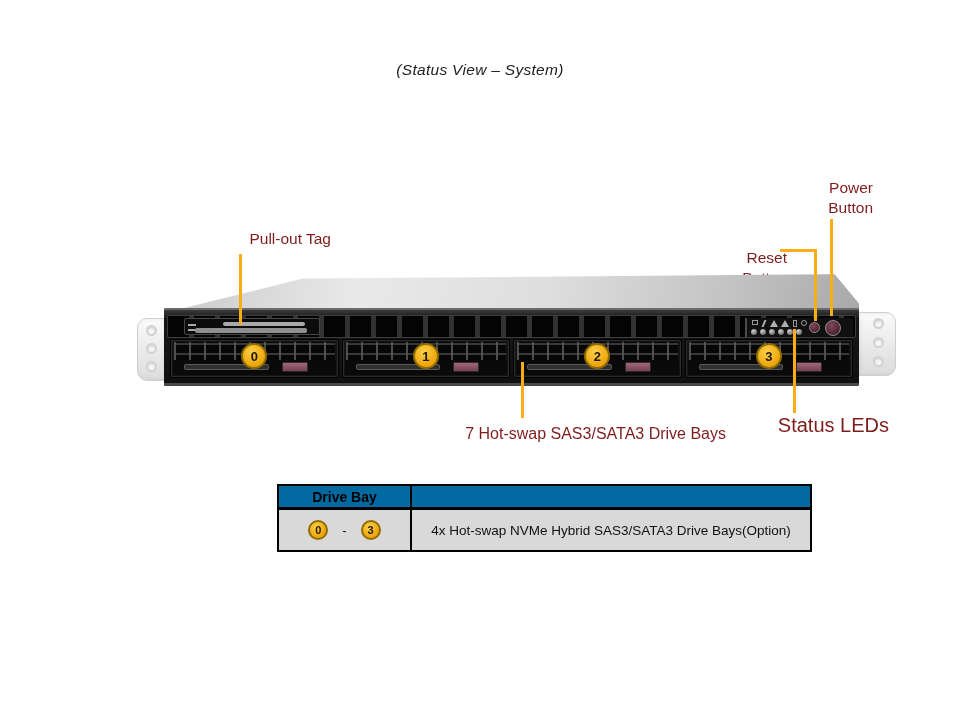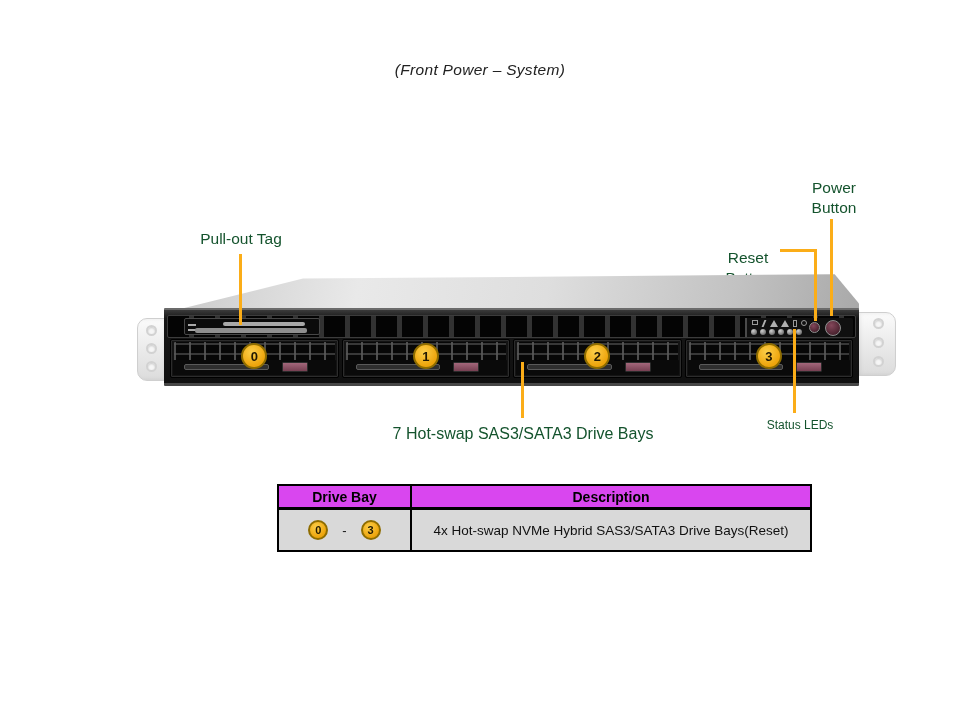--- a/index.html
+++ b/index.html
@@ -5,21 +5,21 @@
   * { margin: 0; padding: 0; box-sizing: border-box; }
   html,body { width: 960px; height: 720px; background: #ffffff; overflow: hidden;
               font-family: "Liberation Sans", sans-serif; color: #1a1a1a; }
   .abs { position: absolute; }
 
   
   .title { top: 61px; left: 0; width: 960px; text-align: center;
            font-size: 15.5px; font-style: italic; font-weight: 500; color: #222; letter-spacing: .3px; }
 
   
-  .lbl { font-size: 15.5px; color: #14532d; text-align: center; line-height: 20px; }
+  .lbl { font-size: 15.5px; color: #7f1d1d; text-align: right; line-height: 20px; }
 
   
   .line { background: #FBAD18; z-index: 8; }
 
   
   .chassis { left: 140px; top: 272px; width: 756px; height: 122px; }
 
   .ear { position: absolute; background: linear-gradient(180deg,#fbfbfb,#e9e9e9 55%,#dcdcdc);
          border: 1px solid #cfcfcf; z-index: 0; }
   .ear-left  { left: -3px; top: 46px; width: 32px; height: 63px; border-radius: 10px 0 0 10px;
@@ -84,37 +84,37 @@
   .tray-bottom { position: absolute; left: 2px; right: 2px; bottom: 2px; height: 15px;
                  background: #0a0a0a; border-radius: 1px; }
   .handle { position: absolute; left: 7%; top: 4px; width: 52%; height: 6px;
             background: #2f2f2f; border: 1px solid #5a5a5a; border-radius: 2px; }
   .latch { position: absolute; right: 17%; top: 2px; width: 16%; height: 10px;
            background: linear-gradient(180deg,#a3677b,#774052); border: 1px solid #2b2b2b; border-radius: 1px; }
 
   
   .dtable { left: 277px; top: 484px; width: 535px; border: 2px solid #000; background: #fff; z-index: 9; }
   .trow { display: flex; }
-  .thead-row { height: 24px; border-bottom: 3px solid #000; background: #d946ef; }
+  .thead-row { height: 24px; border-bottom: 3px solid #000; background: #0369a1; }
   .tbody-row { height: 40px; background: #d9d9d9; }
   .tcell { display: flex; align-items: center; justify-content: center; }
   .tcell-bay { width: 133px; border-right: 2px solid #000; flex: none; }
   .tcell-desc { flex: 1; }
   .th { font-weight: bold; font-size: 14px; color: #000; }
   .td-desc { font-size: 13.5px; color: #111; }
   .tbadge { width: 20px; height: 20px; border-radius: 50%;
             background: radial-gradient(circle at 40% 32%, #fccf4a, #eda40b 70%);
             border: 2px solid #8f6d00; color: #211800; font-size: 11px; font-weight: bold;
             display: flex; align-items: center; justify-content: center; }
   .tdash { margin: 0 14px; font-size: 13px; color: #111; }
 </style>
 </head>
 <body>
 
-<div class="abs title">(Front Power – System)</div>
+<div class="abs title">(Status View – System)</div>
 
 <div class="abs chassis">
 
   <div class="ear ear-left">
     <span class="hole" style="left:8px;top:6px"></span>
     <span class="hole" style="left:8px;top:24px"></span>
     <span class="hole" style="left:8px;top:42px"></span>
   </div>
   <div class="ear ear-right">
     <span class="hole" style="left:16px;top:5px"></span>
@@ -201,28 +201,27 @@
   <div>Reset</div>
   <div>Button</div>
 </div>
 <div class="abs line" style="left:780px;top:249px;width:37px;height:3px"></div>
 <div class="abs line" style="left:814px;top:249px;width:3px;height:72px"></div>
 
 <div class="abs line" style="left:521px;top:362px;width:3px;height:56px"></div>
 <div class="abs lbl" style="left:320px;top:424px;width:406px;font-size:16px">7 Hot-swap SAS3/SATA3 Drive Bays</div>
 
 <div class="abs line" style="left:793px;top:329px;width:3px;height:84px"></div>
-<div class="abs lbl" style="left:735px;top:415px;width:130px;font-size:12px">Status LEDs</div>
+<div class="abs lbl" style="left:759px;top:415px;width:130px;font-size:20px">Status LEDs</div>
 
 <div class="abs dtable">
   <div class="trow thead-row">
     <div class="tcell tcell-bay th">Drive Bay</div>
-    <div class="tcell tcell-desc th">Description</div>
   </div>
   <div class="trow tbody-row">
     <div class="tcell tcell-bay">
       <span class="tbadge">0</span>
       <span class="tdash">-</span>
       <span class="tbadge">3</span>
     </div>
-    <div class="tcell tcell-desc td-desc">4x Hot-swap NVMe Hybrid SAS3/SATA3 Drive Bays(Reset)</div>
+    <div class="tcell tcell-desc td-desc">4x Hot-swap NVMe Hybrid SAS3/SATA3 Drive Bays(Option)</div>
   </div>
 </div>
 
 </body></html>

